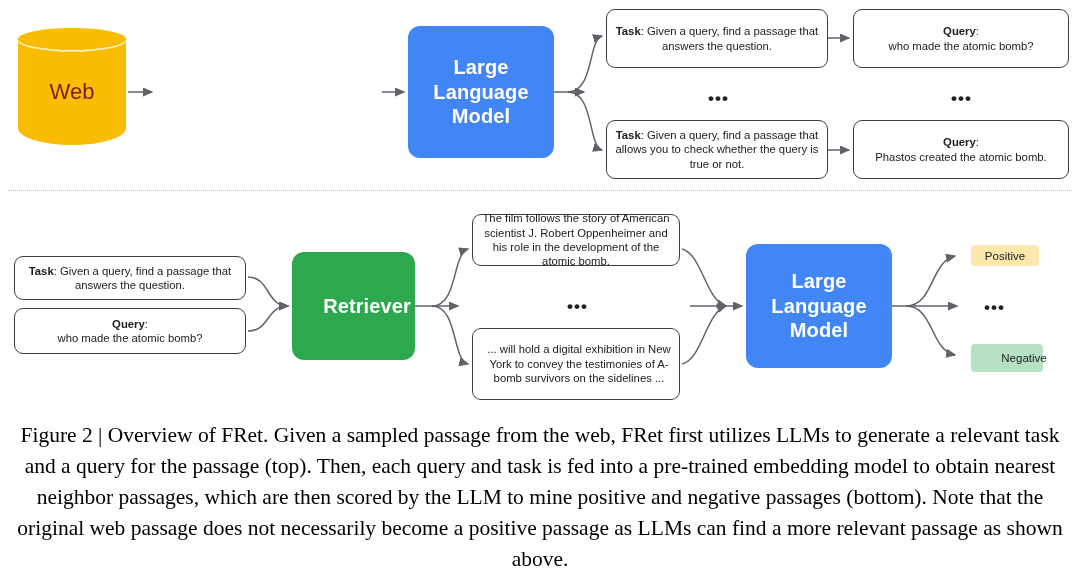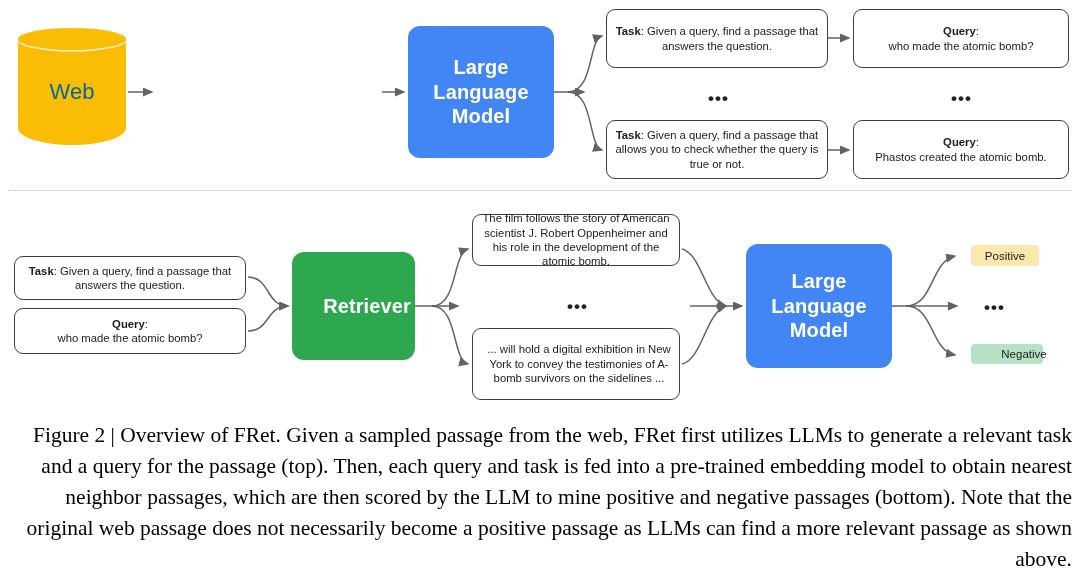--- a/index.html
+++ b/index.html
@@ -89,21 +89,21 @@
     box-shadow: 0 1.5px 0 0 rgba(255,255,255,.85);
   }
   .cyl-label {
     position: absolute;
     left: 0; top: 0;
     width: 108px;
     height: 128px;
     display: flex;
     align-items: center;
     justify-content: center;
-    color: #0369a1;
+    color: #7f1d1d;
     font-size: 22px;
     z-index: 3;
   }
 
   
   .dots {
     position: absolute;
     font-size: 17px;
     font-weight: bold;
     color: #202124;
@@ -139,21 +139,21 @@
   
   #caption {
     position: absolute;
     left: 8px;
     top: 420px;
     width: 1064px;
     font-family: "Liberation Serif", serif;
     font-size: 21.5px;
     line-height: 31px;
     color: #000000;
-    text-align: right;
+    text-align: center;
   }
   #caption .cap-lead { }
 </style>
 </head>
 <body>
 
 <div id="figure">
 
   <svg id="svg-layer" viewBox="0 0 1080 410">
     <defs>
@@ -273,19 +273,19 @@
       <div>Model</div>
     </div>
   </div>
 
   <div class="badge pos" style="left:971px; top:245px; width:68px; height:21px;">
     <span>Positive</span>
   </div>
 
   <div class="dots" style="left:984px; top:299px;">•••</div>
 
-  <div class="badge neg" style="left:971px; top:344px; width:72px; height:20px;padding-left:42px;">
+  <div class="badge neg" style="left:971px; top:344px; width:72px; height:28px;padding-left:42px;">
     <span>Negative</span>
   </div>
 
 </div>
 
 <div id="caption"><span class="cap-lead">Figure 2 | Overview of FRet.</span><span> Given a sampled passage from the web, FRet first utilizes LLMs to generate a relevant task and a query for the passage (top). Then, each query and task is fed into a pre-trained embedding model to obtain nearest neighbor passages, which are then scored by the LLM to mine positive and negative passages (bottom). Note that the original web passage does not necessarily become a positive passage as LLMs can find a more relevant passage as shown above.</span></div>
 
 </body></html>

